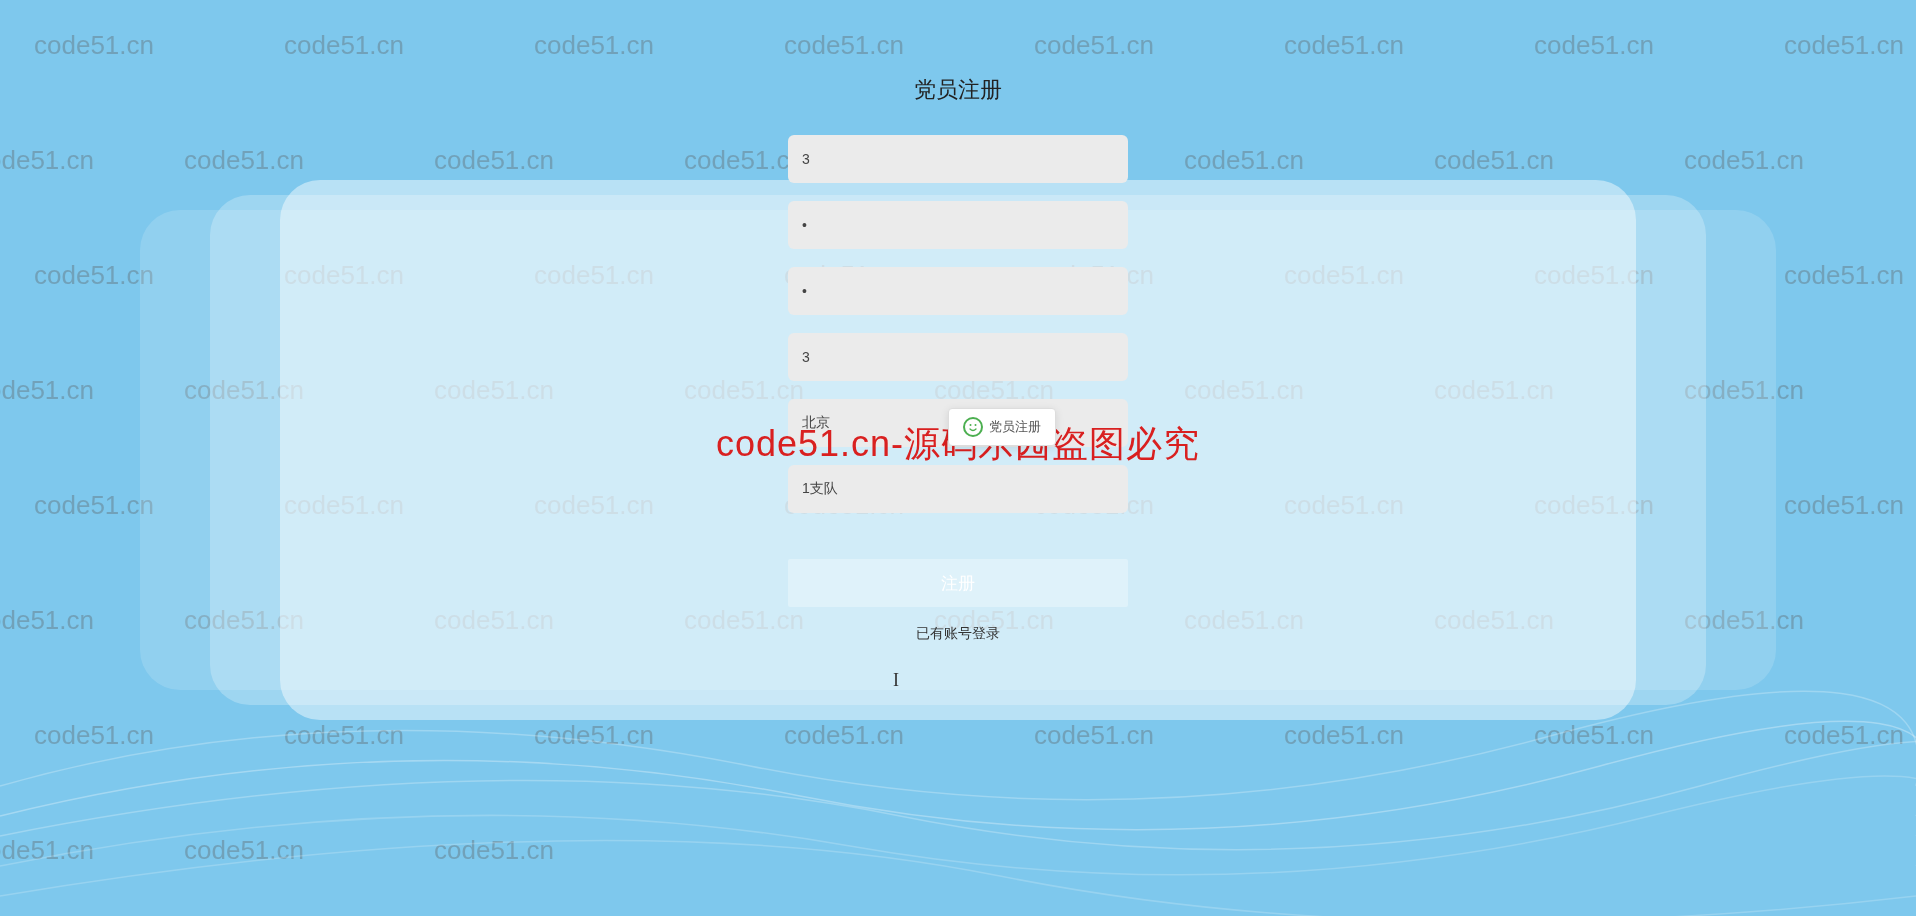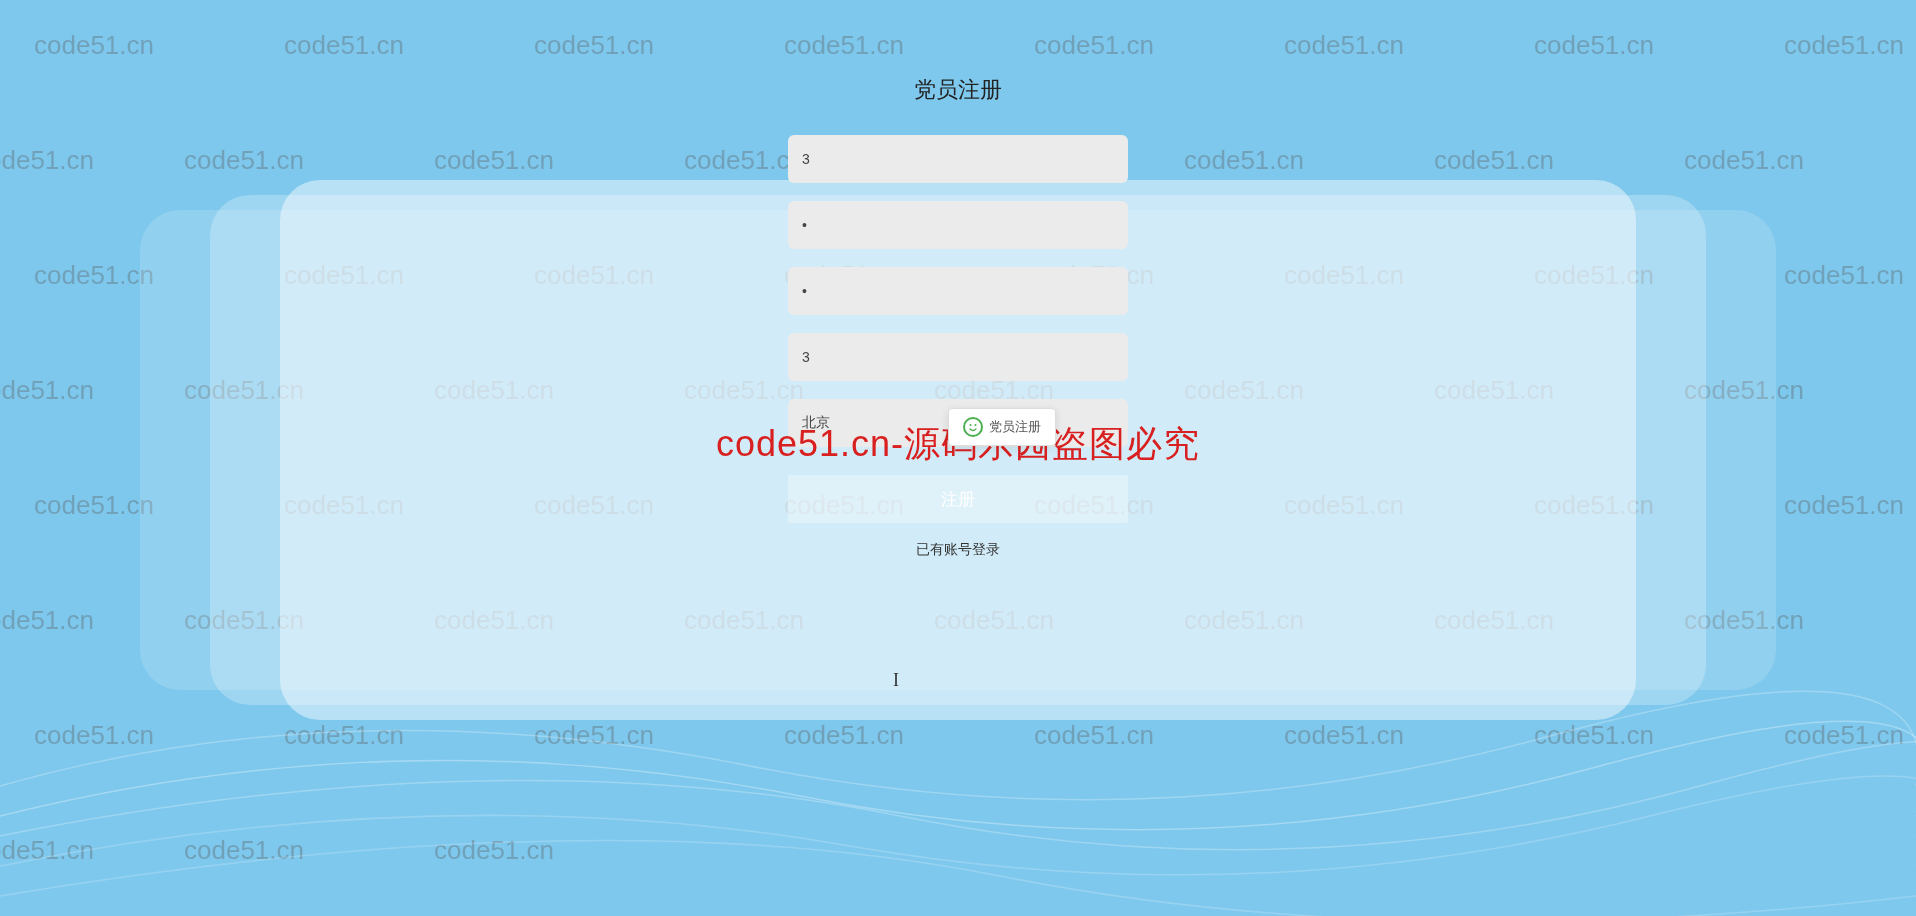--- a/index.html
+++ b/index.html
@@ -124,21 +124,21 @@
 
     .submit-button {
       width: 340px;
       height: 48px;
       background: rgba(255, 255, 255, 0.3);
       border: none;
       border-radius: 2px;
       color: #fff;
       font-size: 17px;
       cursor: pointer;
-      margin-top: 10px;
+      margin-top: 28px;
       margin-bottom: 18px;
       font-family: inherit;
     }
 
     .login-link {
       font-size: 14px;
       color: #333;
       cursor: pointer;
     }
 
@@ -289,20 +289,21 @@
 </div>
 
 <div class="form-container">
   <h2 class="form-title">党员注册</h2>
 
   <input type="text" class="form-field" value="3" style="">
   <input type="password" class="form-field" value="•" style="">
   <input type="password" class="form-field" value="•" style="">
   <input type="text" class="form-field" value="3" style="">
   <input type="text" class="form-field" value="北京" style="">
+  <input type="text" class="form-field" value="1支队" style="">
 
   <button class="submit-button">注册</button>
   <a class="login-link">已有账号登录</a>
 </div>
 
 <div class="tooltip">
   <span class="tooltip-icon">
     <svg width="14" height="14" viewBox="0 0 14 14">
       <circle cx="4.5" cy="5" r="1" fill="#4caf50"></circle>
       <circle cx="9.5" cy="5" r="1" fill="#4caf50"></circle>

